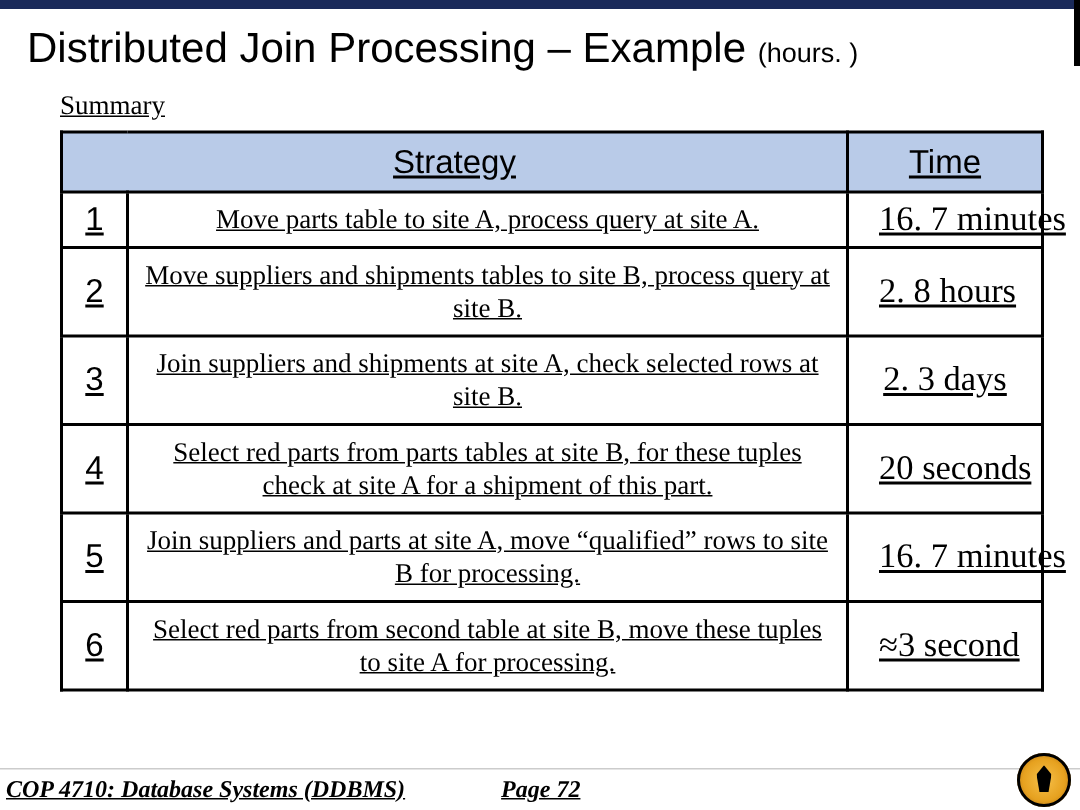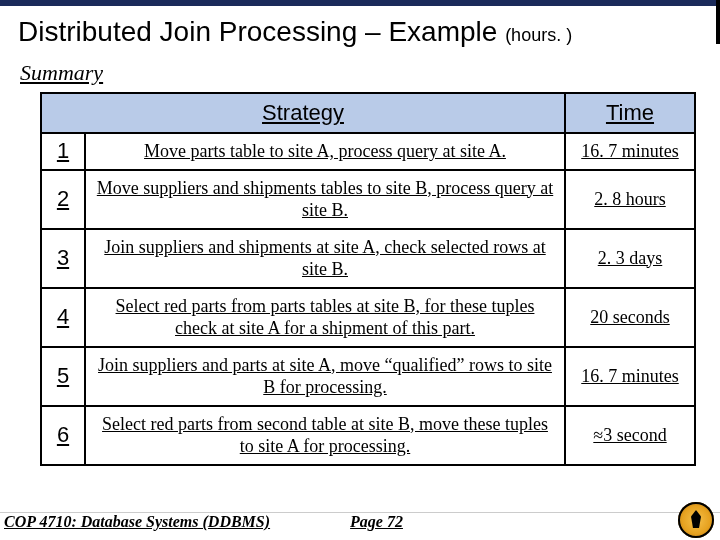--- a/index.html
+++ b/index.html
@@ -21,24 +21,23 @@
   .title {
     font-size: 28px;
     font-weight: normal;
     color: #000;
   }
   .title .cont {
     font-size: 18px;
   }
   .subtitle {
     font-family: "Times New Roman", Times, serif;
-    font-size: 22px;
-    text-decoration: underline;
-    padding: 6px 0 6px 20px;
-    font-style: italic;
+    font-size: 18px;
+    text-decoration: underline;
+    padding: 6px 0 6px 40px;
   }
   .table-wrap {
     padding: 0 24px 0 40px;
   }
   table {
     border-collapse: collapse;
     width: 100%;
     table-layout: fixed;
     text-decoration: underline;
   }
@@ -65,45 +64,45 @@
   .col-strat {
     font-family: "Times New Roman", Times, serif;
     font-size: 18px;
     padding: 6px 8px;
     text-align: center;
     line-height: 1.25;
   }
   .col-time {
     width: 130px;
     font-family: "Times New Roman", Times, serif;
-    font-size: 18px;
-    text-align: center;
-    padding: 4px 8px;
+    font-size: 23px;
+    text-align: center;
+    padding: 4px 20px;
     white-space: nowrap;
   }
   .footer {
     position: absolute;
     bottom: 0;
     left: 0;
     width: 100%;
     height: 28px;
     display: flex;
-    align-items: flex-start;
+    align-items: center;
     font-family: "Times New Roman", Times, serif;
     font-style: italic;
     font-weight: bold;
     font-size: 16px;
     padding: 0 8px 0 4px;
     border-top: 1px solid #ccc;
   }
   .footer .course {
     text-decoration: underline;
   }
   .footer .page {
-    margin-left: 80px;
+    margin-left: 64px;
     text-decoration: underline;
   }
   .footer .author {
     margin-left: auto;
     margin-right: 44px;
     text-decoration: underline;
   }
   .seal {
     position: absolute;
     right: 6px;

